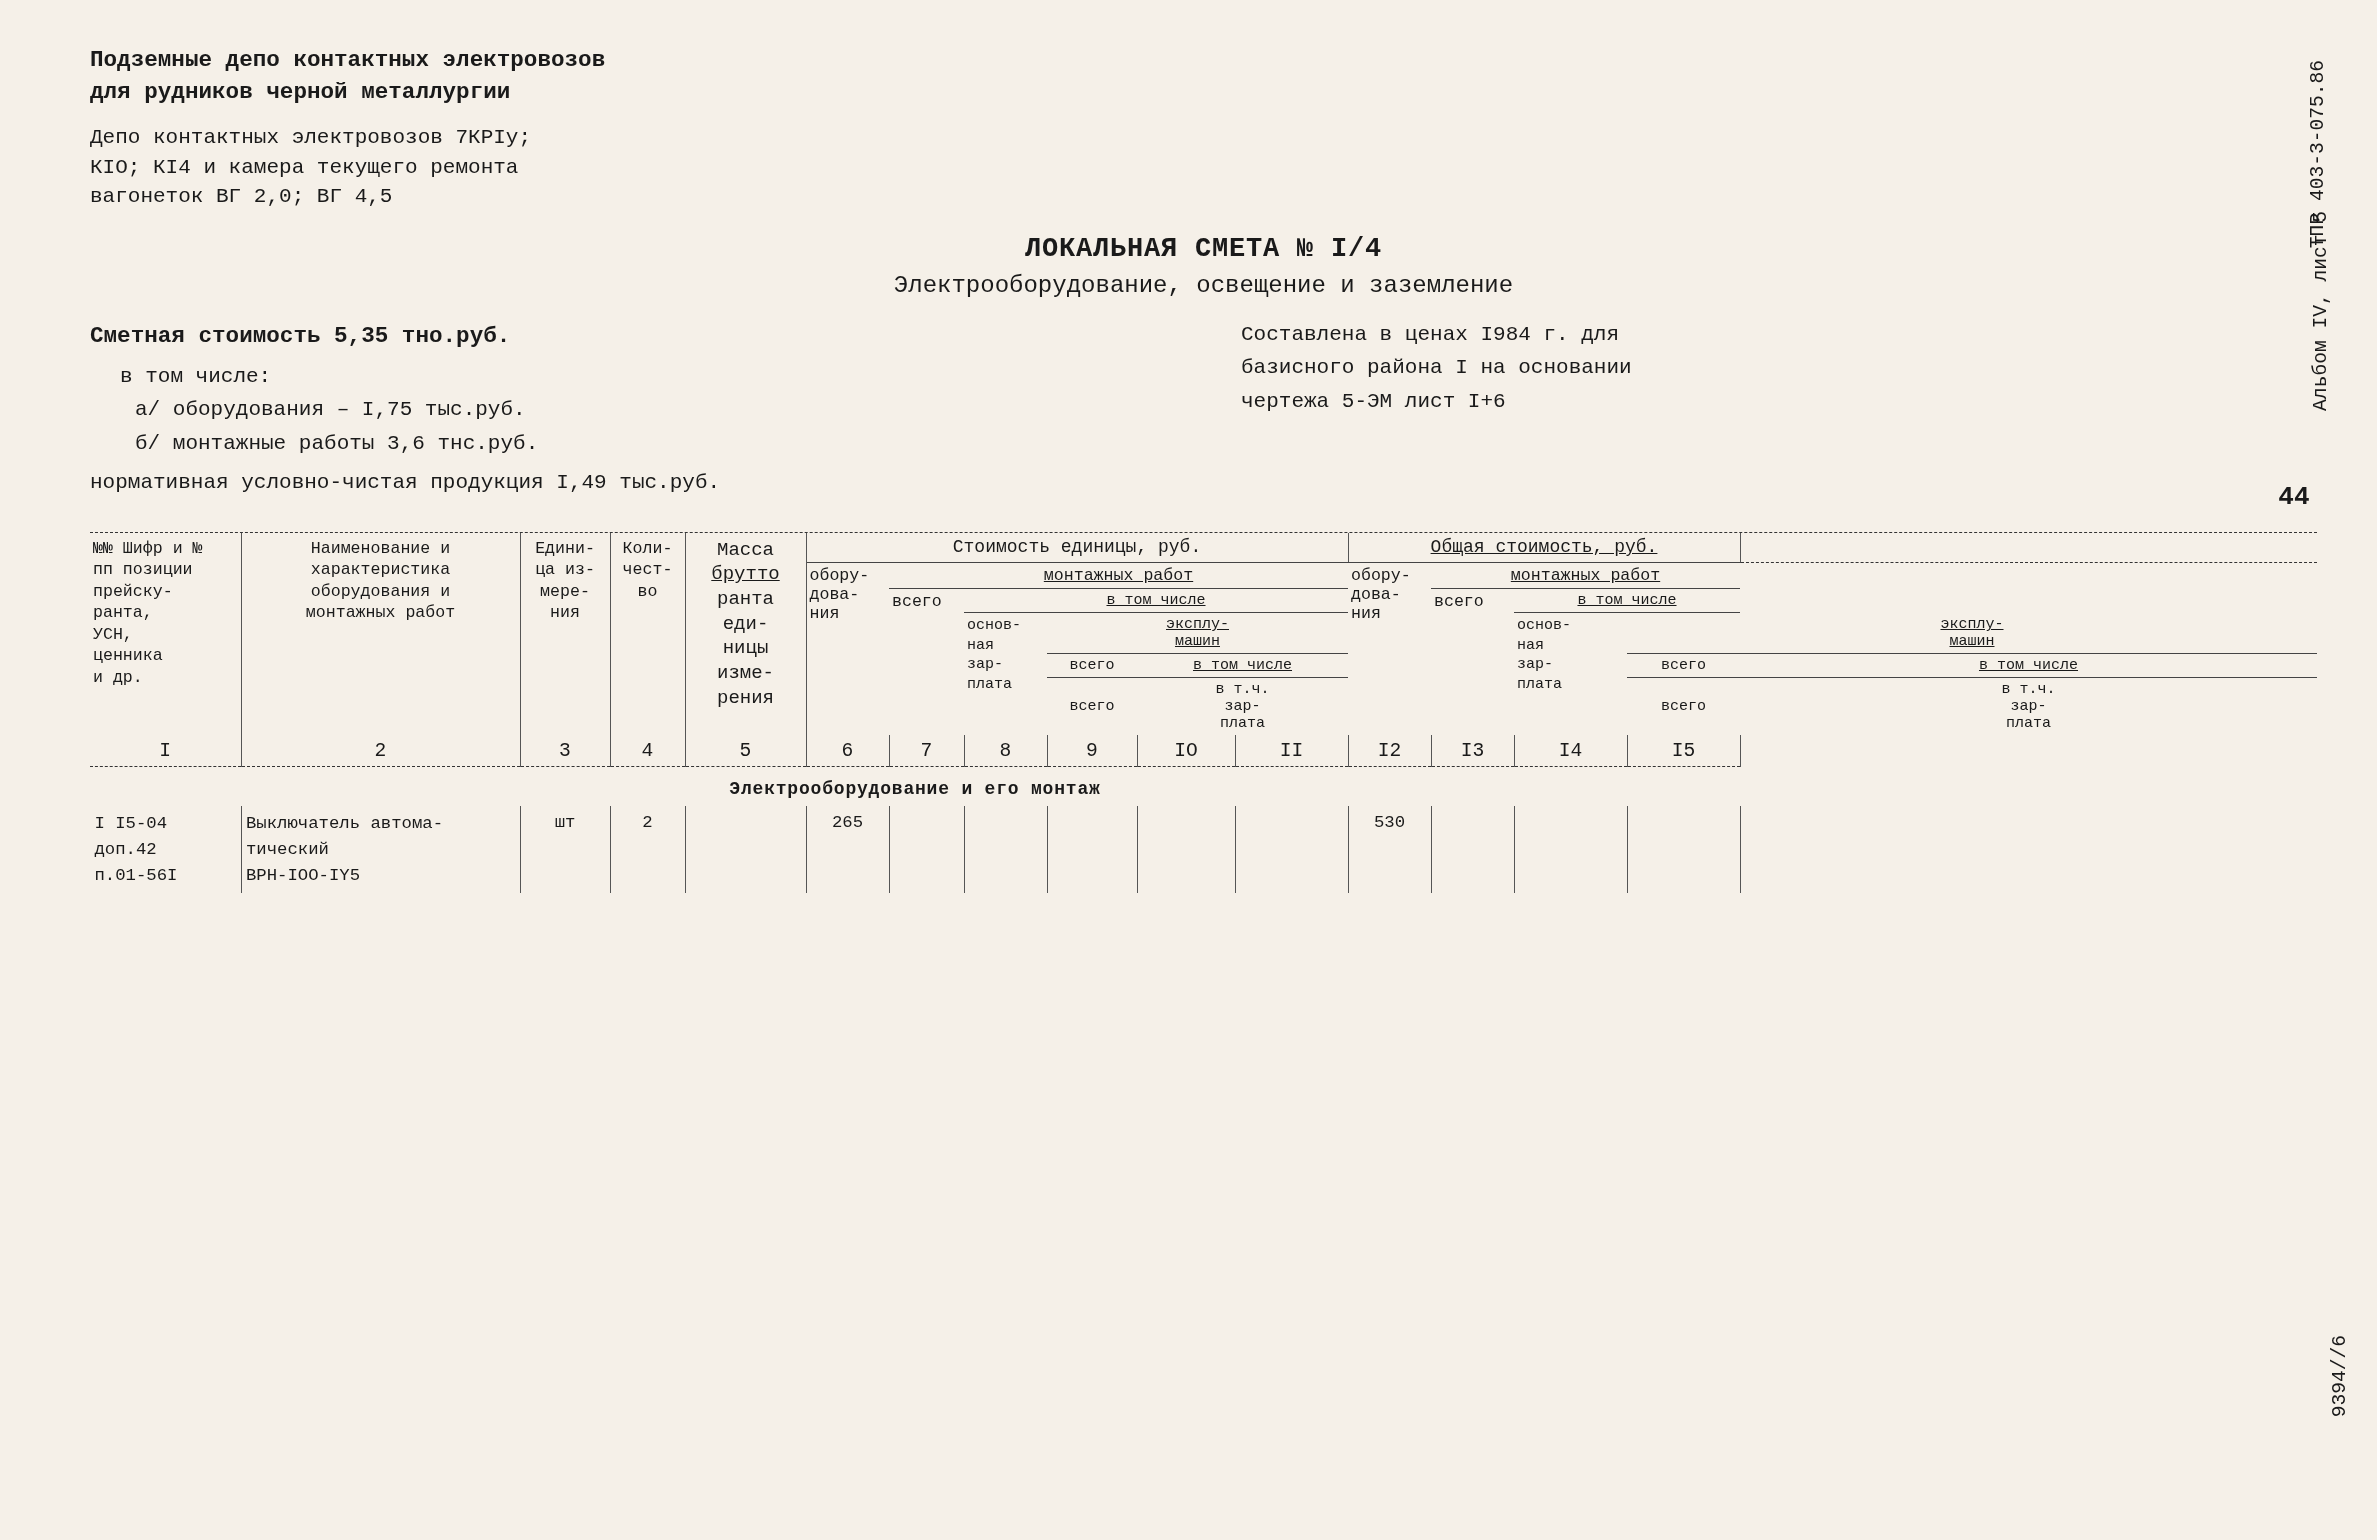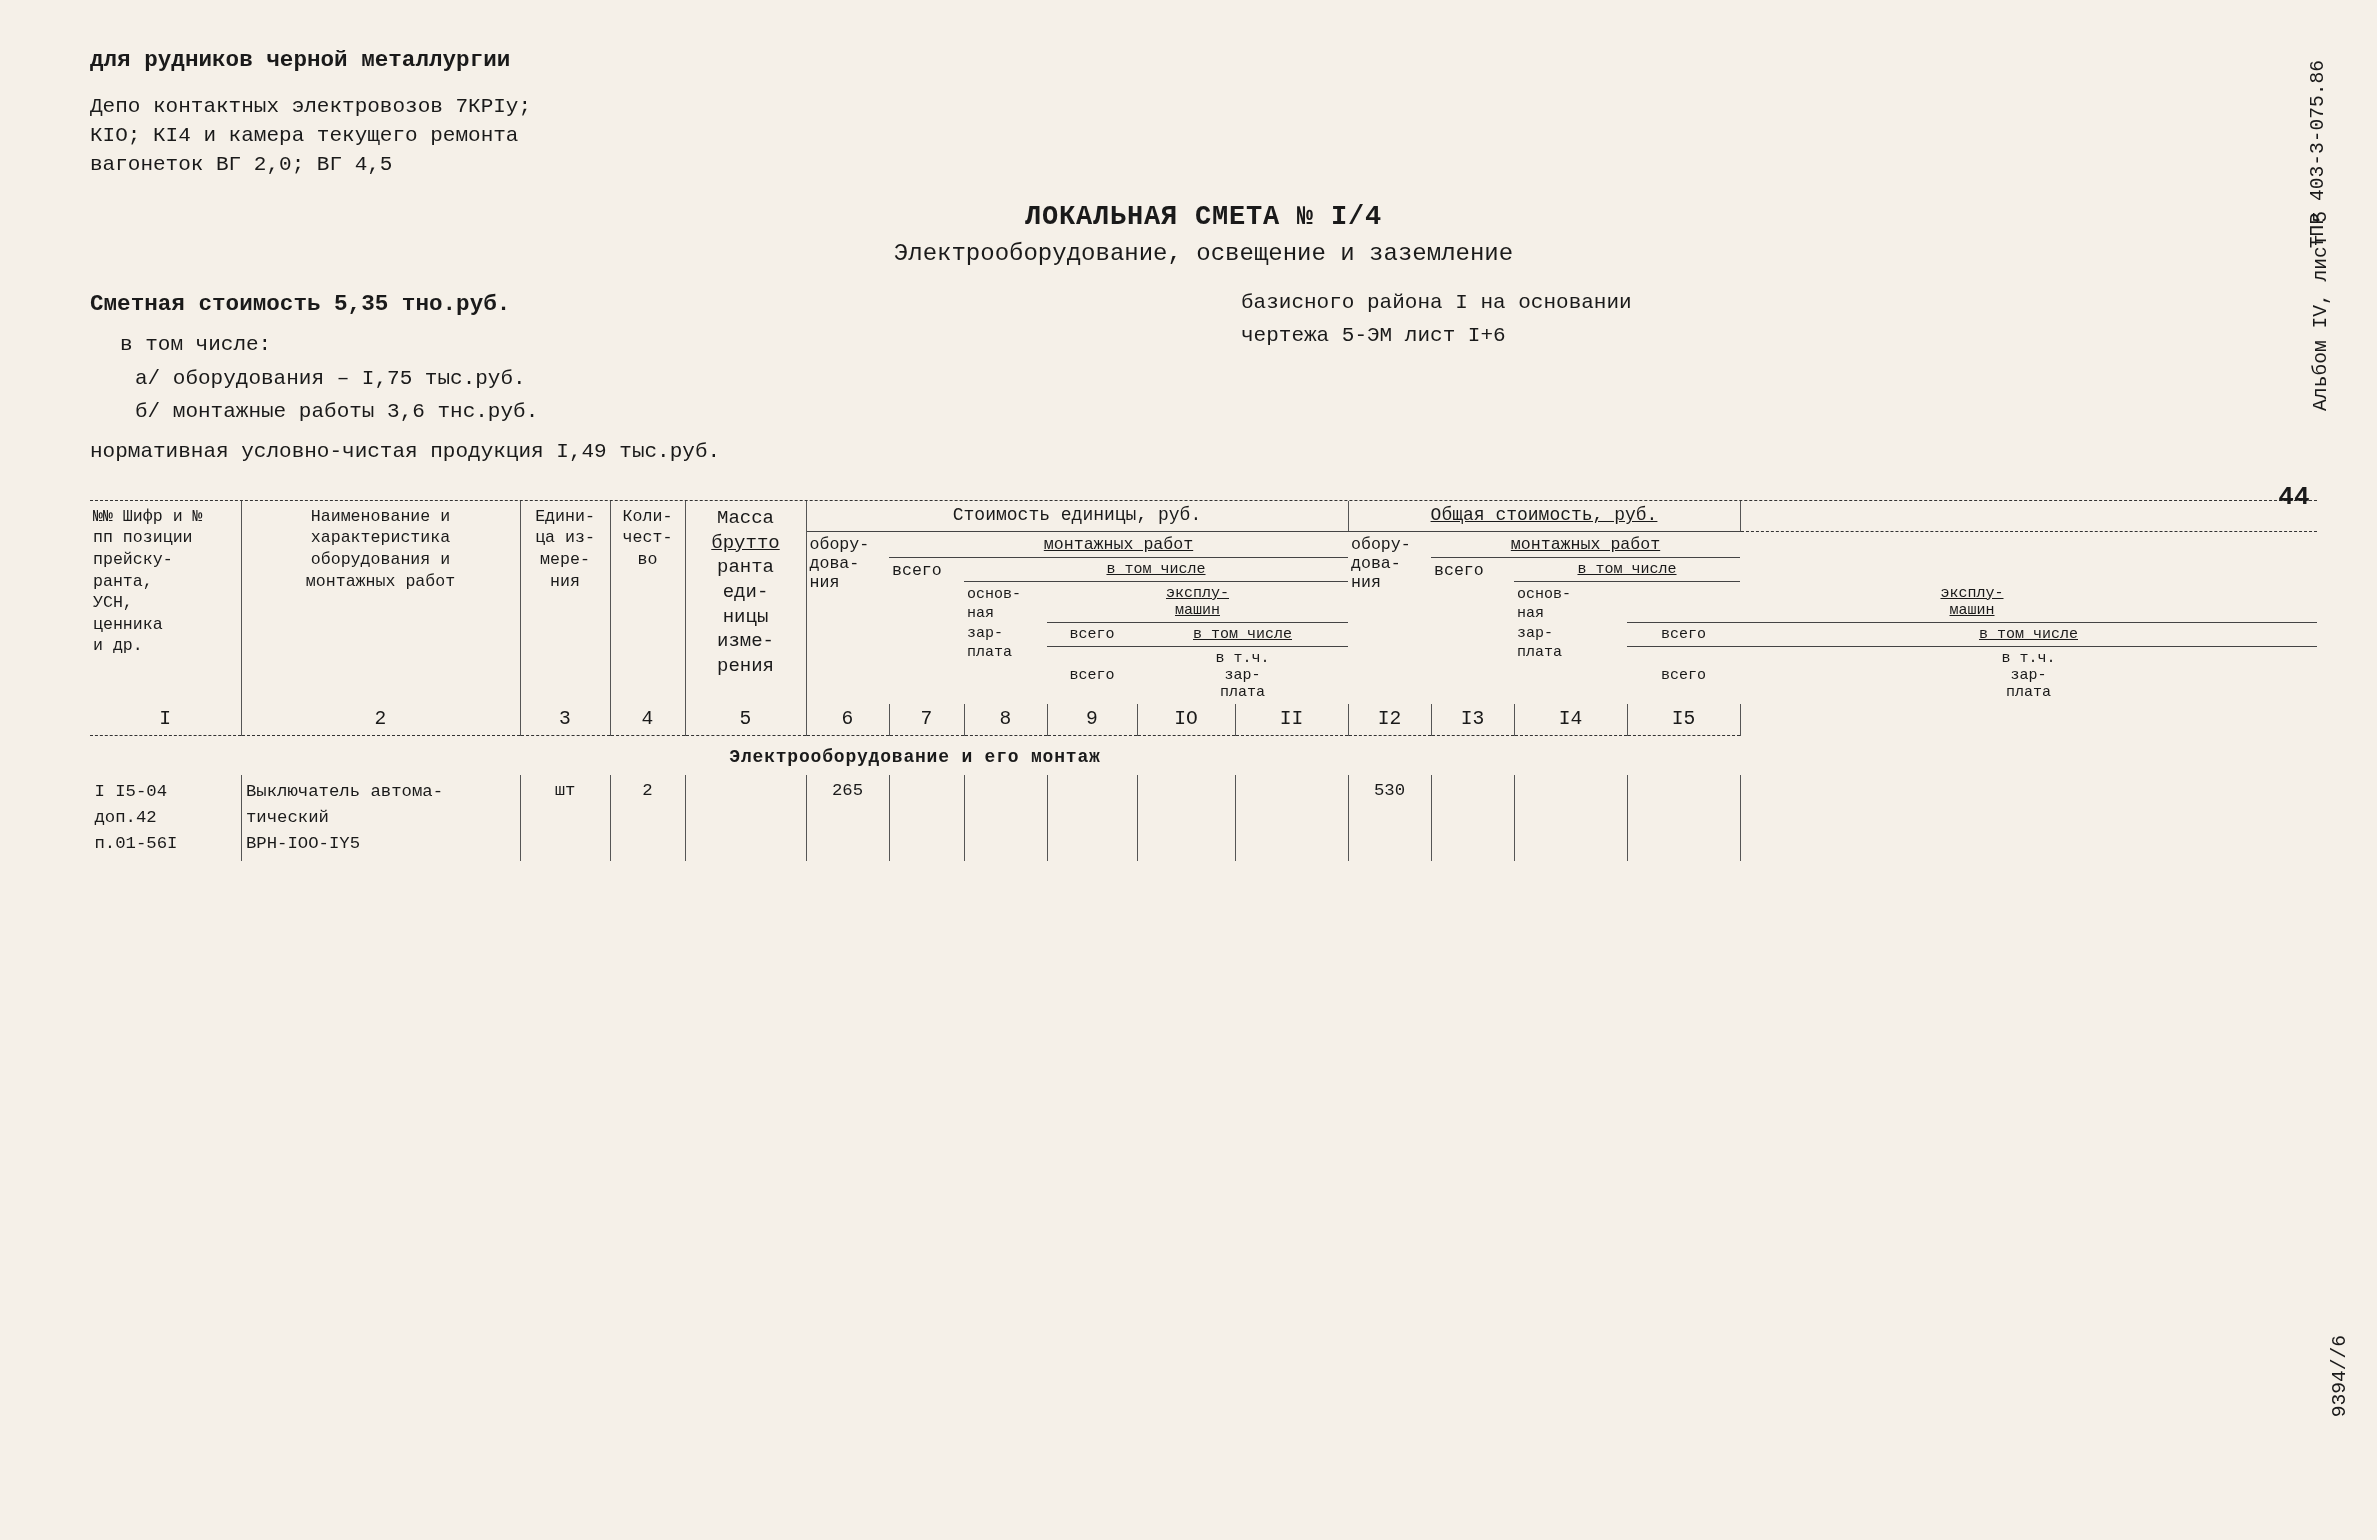--- a/index.html
+++ b/index.html
@@ -156,20 +156,21 @@
   <div style="position:absolute; right:-15px; top:166px; writing-mode:vertical-rl; transform:rotate(180deg); font-size:19.6px; font-family:'Courier New',monospace; white-space:nowrap;">
     <span>Альбом IV, лист 5</span>
   </div>
 
   <div style="position:absolute; right:7.5px; top:437px; font-size:26px; font-family:'Courier New',monospace; font-weight:bold;">
     <span>44</span>
   </div>
 
   <div class="header-section">
     <div class="header-title-block">
+      <p>Подземные депо контактных электровозов</p>
       <p>для рудников черной металлургии</p>
     </div>
     <div>
       <p style="font-size:21px; line-height:1.4;">Депо контактных электровозов 7КРIу;</p>
       <p style="font-size:21px; line-height:1.4;">КIО; КI4 и камера текущего ремонта</p>
       <p style="font-size:21px; line-height:1.4;">вагонеток ВГ 2,0; ВГ 4,5</p>
     </div>
   </div>
 
   <div class="main-title">ЛОКАЛЬНАЯ СМЕТА № I/4</div>
@@ -178,20 +179,21 @@
 
   <div class="cost-section">
     <div class="cost-left">
       <p class="main-cost">Сметная стоимость 5,35 тно.руб.</p>
       <p style="font-size:21px; padding-left:30px;">в том числе:</p>
       <p style="font-size:21px; padding-left:45px;">а/ оборудования – I,75 тыс.руб.</p>
       <p style="font-size:21px; padding-left:45px;">б/ монтажные работы 3,6 тнс.руб.</p>
       <p style="font-size:21px; margin-top:6px;">нормативная условно-чистая продукция I,49 тыс.руб.</p>
     </div>
     <div class="cost-right">
+      <p>Составлена в ценах I984 г. для</p>
       <p>базисного района I на основании</p>
       <p>чертежа 5-ЭМ лист I+6</p>
     </div>
   </div>
 
   <div class="table-wrapper">
     <table class="main-table">
       <colgroup>
         <col style="width:151px">
         <col style="width:279px">

